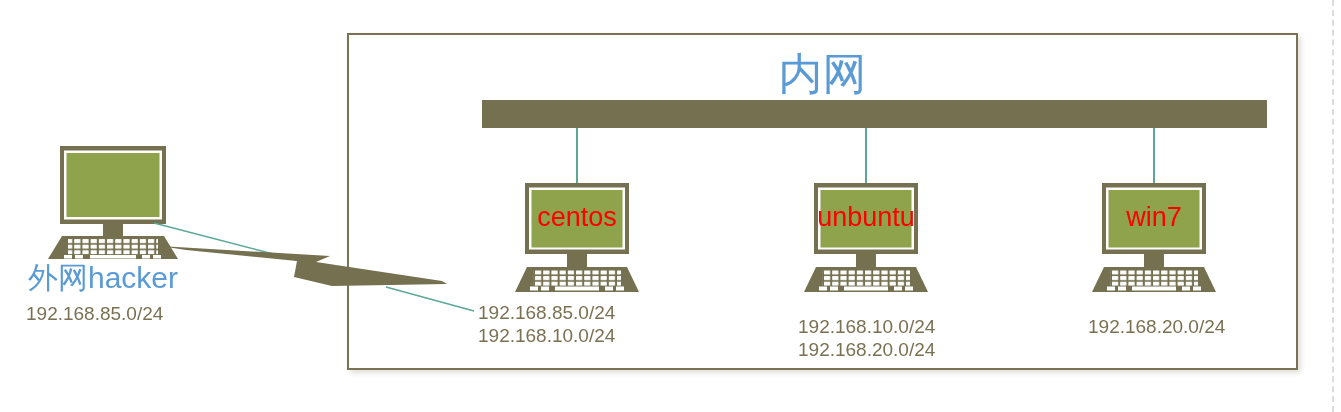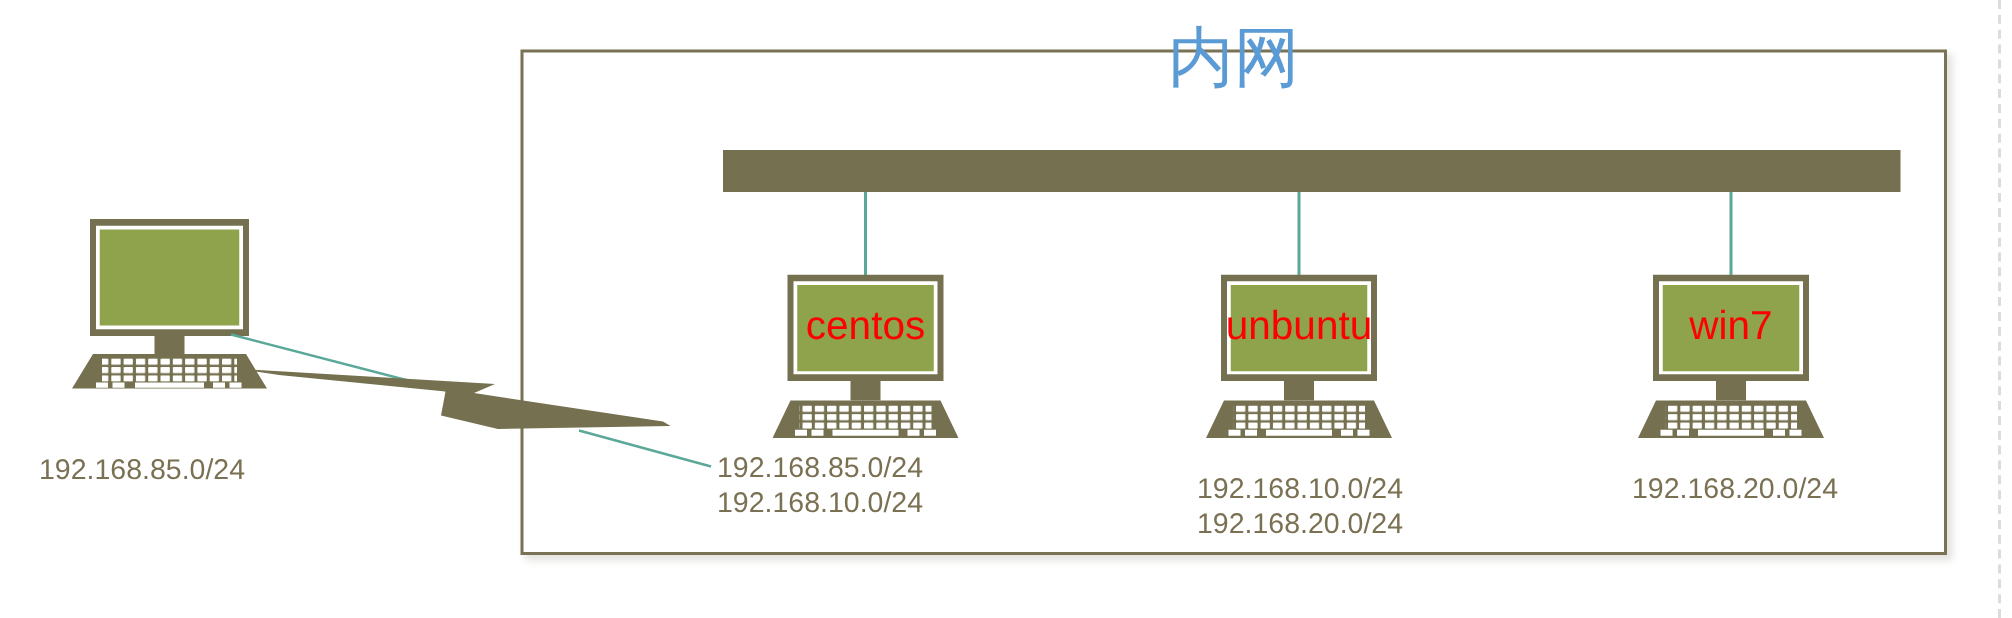--- a/index.html
+++ b/index.html
@@ -7,22 +7,22 @@
     position:relative;width:1341px;height:412px;background:#ffffff;
     font-family:"Liberation Sans",sans-serif;overflow:hidden;
   }
   
   .intranet-box{
     position:absolute;left:347px;top:33px;width:947px;height:333px;
     border:2px solid #7a7254;background:transparent;
     box-shadow:3px 3px 5px rgba(90,84,60,.18);
   }
   .intranet-title{
-    position:absolute;left:347px;top:17px;width:951px;text-align:center;
-    font-family:Liberation Mono, monospace;
+    position:absolute;left:347px;top:49px;width:951px;text-align:center;
+    font-family:Liberation Sans, sans-serif;
     font-size:44px;line-height:50px;color:#5b9bd5;
   }
   
   .bus-bar{
     position:absolute;left:482px;top:100px;width:785px;height:28px;
     background:#75704f;
   }
   
   .vline{
     position:absolute;top:128px;width:2px;height:56px;background:#5ba899;
@@ -107,20 +107,21 @@
   <div class="intranet-title">内网</div>
   <div class="bus-bar"></div>
 
   <div class="vline c1"></div>
   <div class="vline c2"></div>
   <div class="vline c3"></div>
 
   <svg class="hacker-svg" viewBox="0 0 134 114">
     <use href="#pc-tall"></use>
   </svg>
+  <div class="hacker-label">外网hacker</div>
   <div class="hacker-ip">192.168.85.0/24</div>
 
   <svg class="machine-svg m1" viewBox="0 0 124 112">
     <use href="#pc-base"></use>
     <text class="screen-label" x="62" y="43">centos</text>
   </svg>
   <svg class="machine-svg m2" viewBox="0 0 124 112">
     <use href="#pc-base"></use>
     <text class="screen-label" x="62" y="43">unbuntu</text>
   </svg>

